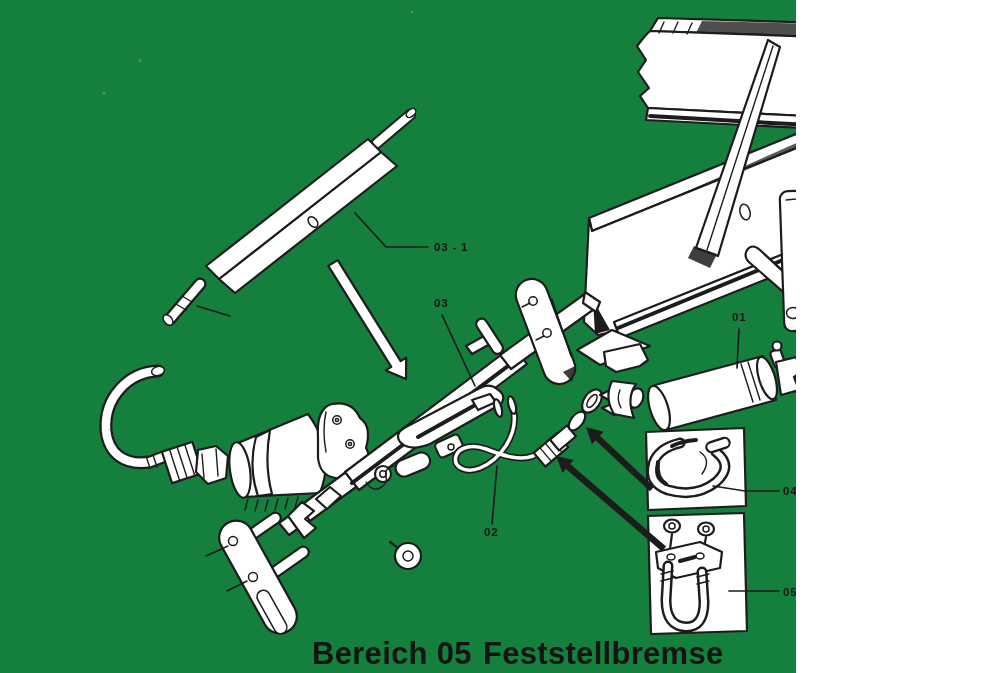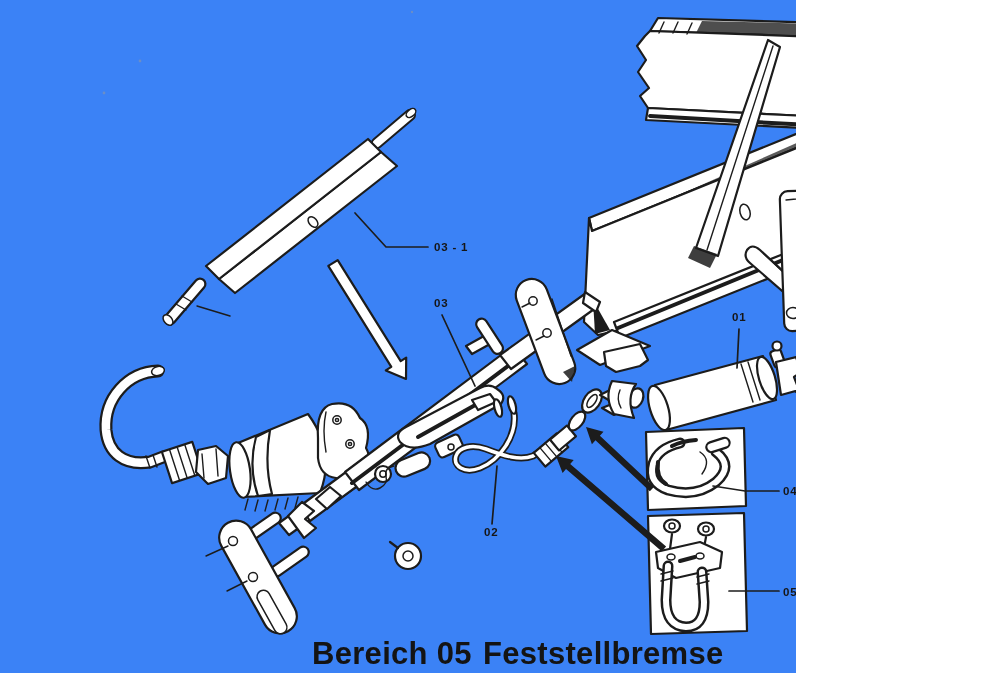--- a/index.html
+++ b/index.html
@@ -1,16 +1,16 @@
 <!DOCTYPE html>
 <html><head>
 <meta charset="utf-8">
 <style>
   html,body{margin:0;padding:0;background:#ffffff;}
-  .page{position:relative;width:796px;height:673px;background:#3b82f6;overflow:hidden;
+  .page{position:relative;width:796px;height:673px;background:#15803d;overflow:hidden;
         font-family:"Liberation Sans",sans-serif;}
   svg{display:block}
   
   .fw{fill:#ffffff;stroke:#1c1c1c;stroke-width:2.2;stroke-linejoin:round;stroke-linecap:round}
   .fw-thin{fill:#ffffff;stroke:#1c1c1c;stroke-width:1.5;stroke-linejoin:round;stroke-linecap:round}
   .ln{fill:none;stroke:#1c1c1c;stroke-width:2.2;stroke-linecap:round;stroke-linejoin:round}
   .ln-thin{fill:none;stroke:#1c1c1c;stroke-width:1.4;stroke-linecap:round}
   .ln-thick{fill:none;stroke:#1c1c1c;stroke-width:4;stroke-linecap:round}
   .dark{fill:#1c1c1c;stroke:none}
   .tube-o{fill:none;stroke:#1c1c1c;stroke-linecap:round;stroke-linejoin:round}

